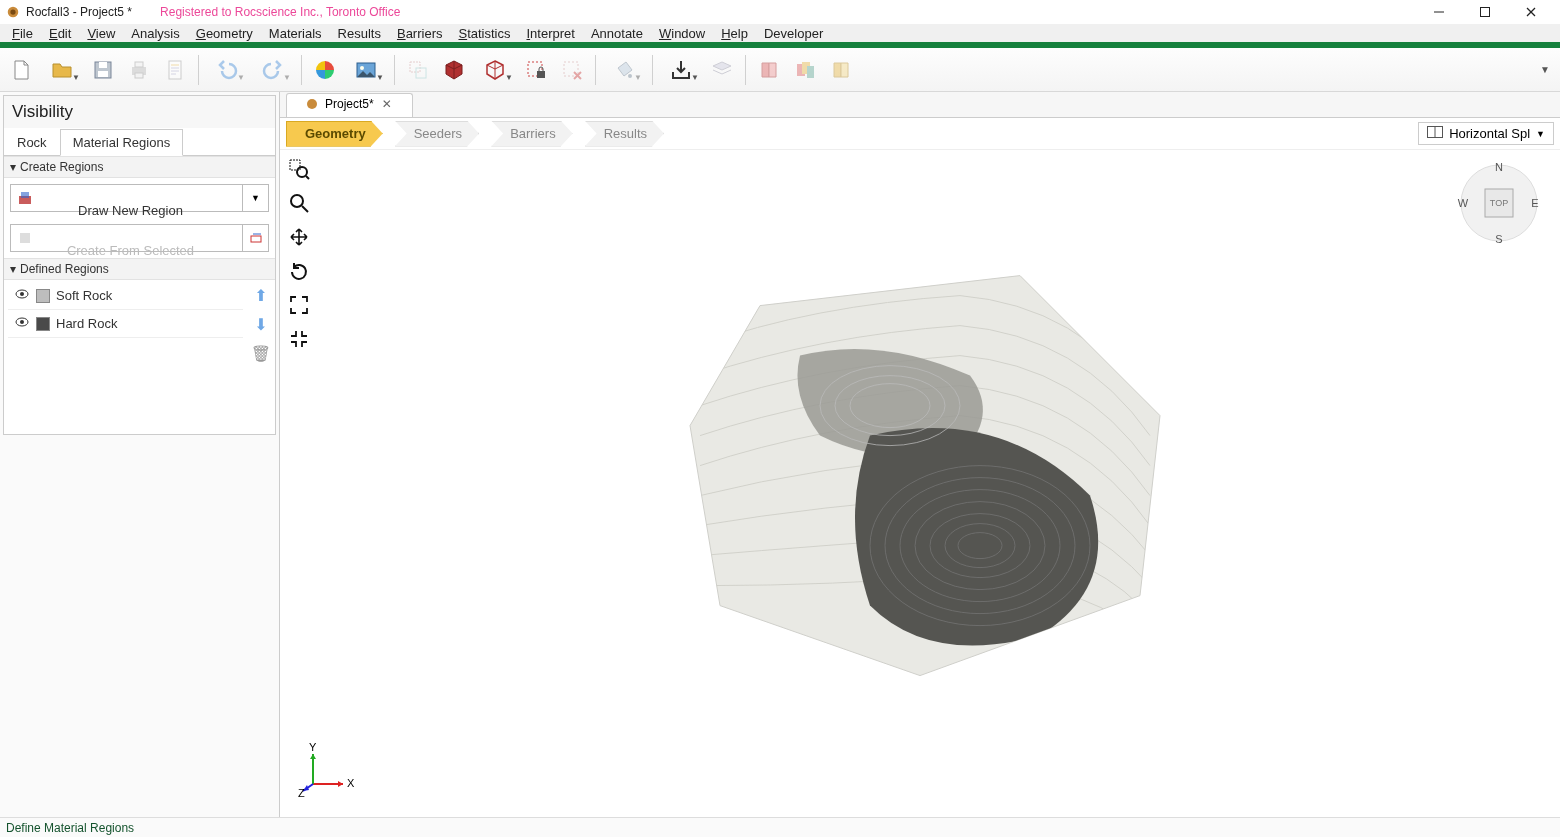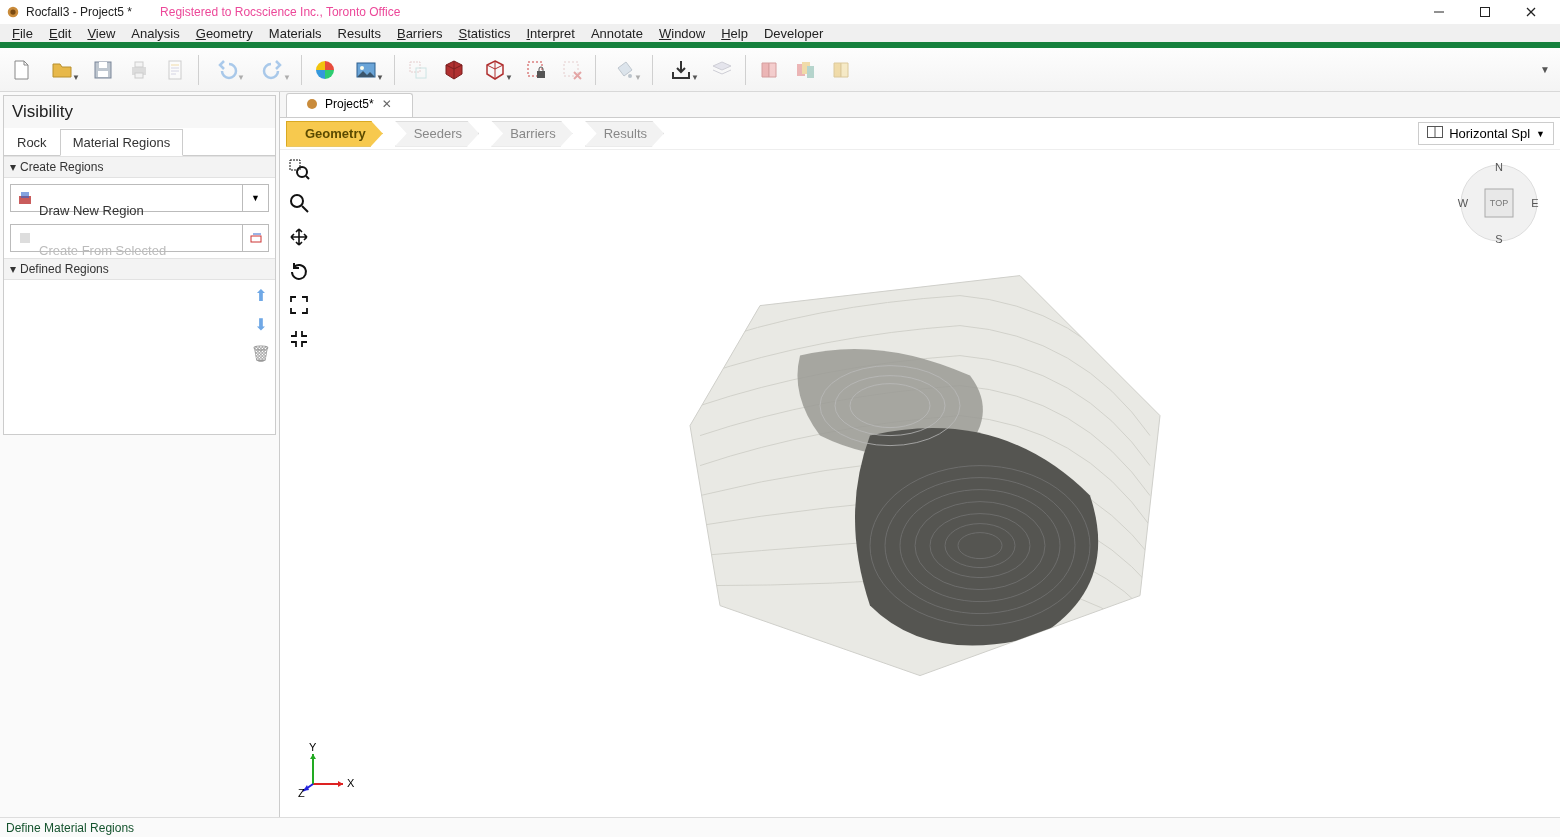--- a/index.html
+++ b/index.html
@@ -33,21 +33,21 @@
 .left-panel { width:280px; display:flex; flex-direction:column; border-right:1px solid #ccc; background:#fafafa; }
 .panel-box { border:1px solid #ccc; margin:3px; background:#fff; display:flex; flex-direction:column;}
 .panel-title { padding:6px 8px; font-size:17px; color:#222; background:#f7f7f7; }
 .vis-tabs { display:flex; border-bottom:1px solid #ccc; font-size:13px; }
 .vis-tab { padding:5px 12px; border:1px solid transparent; border-bottom:none; position:relative; top:1px; color:#333; cursor:default;}
 .vis-tab.active { background:#fff; border-color:#ccc; border-bottom:1px solid #fff; }
 .sect-hdr { background:#f3f3f3; border-top:1px solid #e2e2e2; border-bottom:1px solid #e2e2e2; font-size:12px; padding:3px 6px; color:#333; display:flex; align-items:center; gap:4px;}
 .btn-row { display:flex; margin:6px; }
 .btn-main { flex:1; border:1px solid #bbb; background:#fff; display:flex; align-items:center; height:28px; font-size:13px; color:#333; }
 .btn-main .bicon { width:28px; display:flex; align-items:center; justify-content:center;}
-.btn-main .blabel { flex:1; text-align:left; padding-right:20px;margin-top:24px;}
+.btn-main .blabel { flex:1; text-align:center; padding-right:20px;margin-top:24px;}
 .btn-dd { width:26px; border:1px solid #bbb; border-left:none; background:#fff; display:flex; align-items:center; justify-content:center; font-size:9px;}
 .btn-main.disabled { color:#bbb; }
 .region-list { flex:1; display:flex; }
 .region-items { flex:1; padding:2px 4px; }
 .region-item { display:flex; align-items:center; gap:6px; padding:4px 6px; font-size:13px; color:#333; border-bottom:1px solid #eee;}
 .region-item .eye { width:16px; }
 .region-item .swatch { width:14px; height:14px; border:1px solid #888; }
 .region-side { width:28px; display:flex; flex-direction:column; align-items:center; gap:10px; padding-top:6px; color:#aaa; }
 .props-box { flex:1; }
 
@@ -310,20 +310,36 @@
               <line x1="4" y1="3" x2="12" y2="3" stroke="#36c"></line>
             </svg>
           </div>
       </div>
       <div class="sect-hdr">
         <span>▾</span>
         <span>Defined Regions</span>
       </div>
       <div class="region-list">
         <div class="region-items" id="region-items">
+            <div class="region-item">
+              <span class="eye"><svg width="16" height="16">
+                  <ellipse cx="8" cy="8" rx="6" ry="4" fill="none" stroke="#333"></ellipse>
+                  <circle cx="8" cy="8" r="2" fill="#333"></circle>
+                </svg></span>
+              <span class="swatch" style="background:#bdbdbd"></span>
+              <span>Soft Rock</span>
+            </div>
+            <div class="region-item">
+              <span class="eye"><svg width="16" height="16">
+                  <ellipse cx="8" cy="8" rx="6" ry="4" fill="none" stroke="#333"></ellipse>
+                  <circle cx="8" cy="8" r="2" fill="#333"></circle>
+                </svg></span>
+              <span class="swatch" style="background:#4a4a4a"></span>
+              <span>Hard Rock</span>
+            </div>
           </div>
         <div class="region-side">
           <span style="color:#6fa8e6;">⬆</span>
           <span style="color:#6fa8e6;">⬇</span>
           <span style="color:#999;">🗑</span>
         </div>
       </div>
     </div>
   </div>
 

